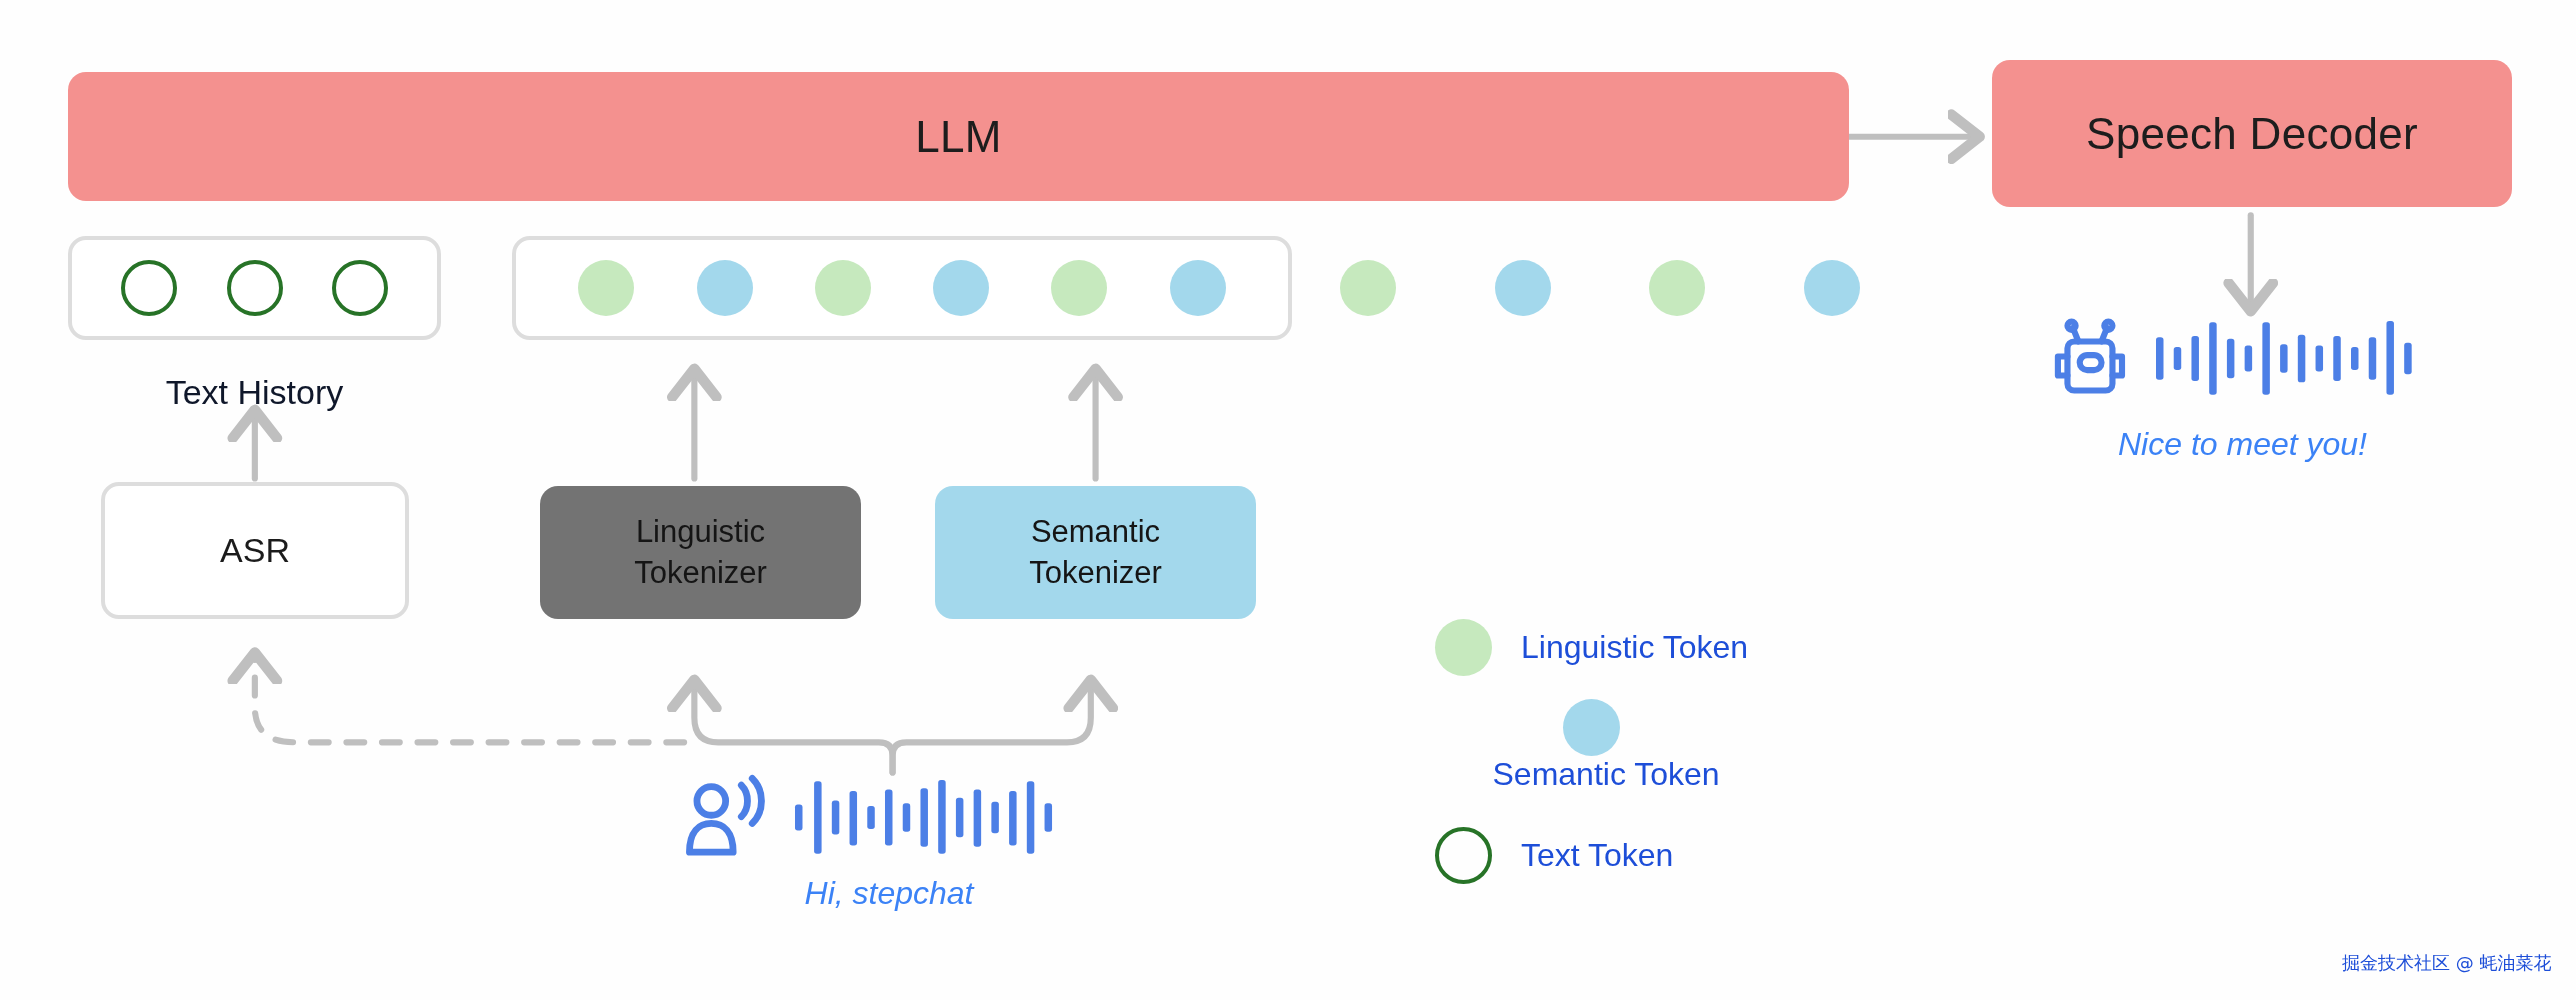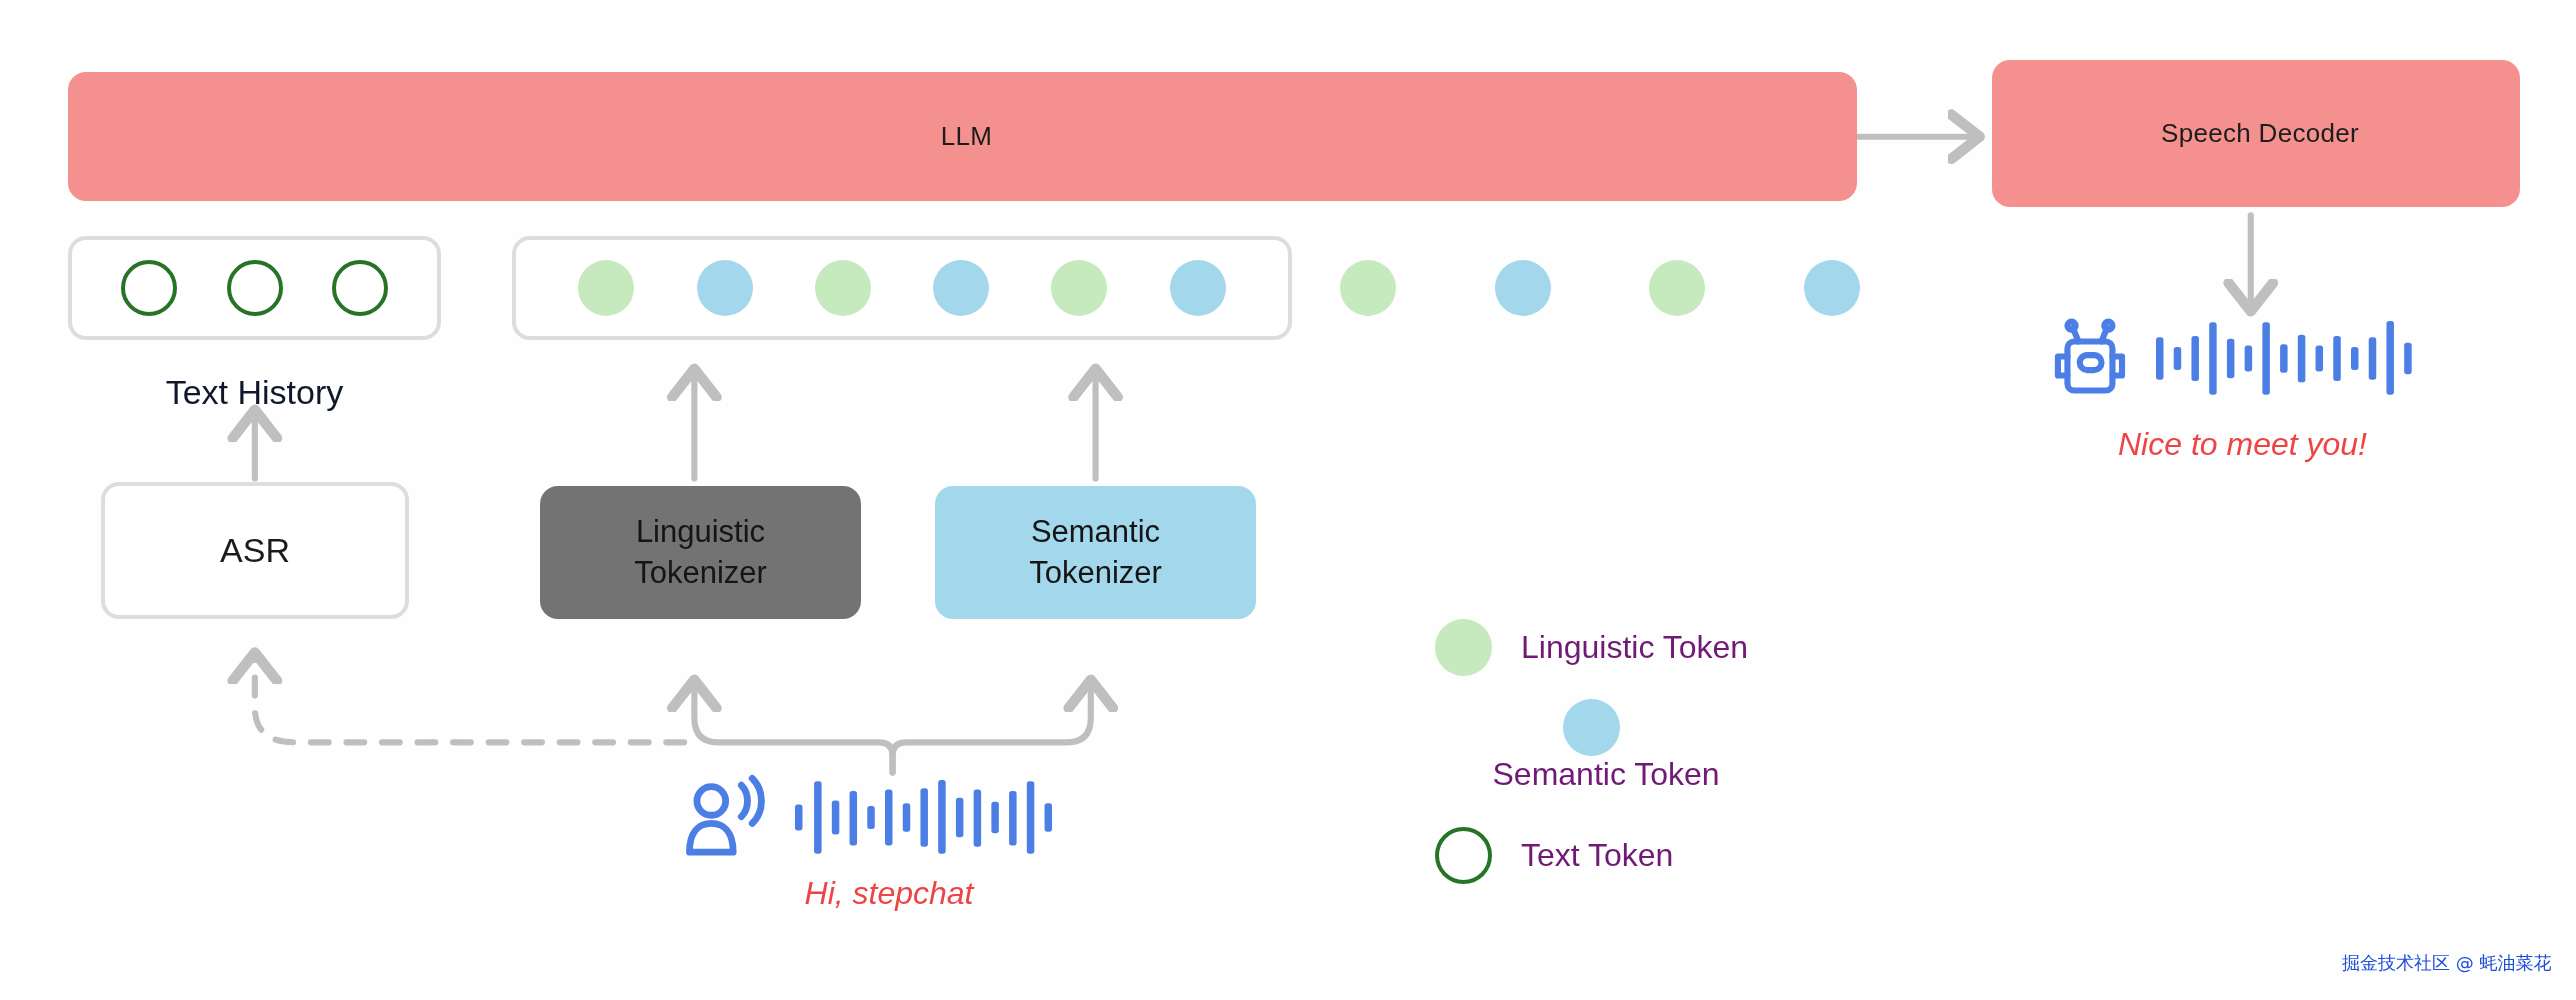--- a/index.html
+++ b/index.html
@@ -8,21 +8,21 @@
     font-family:"Liberation Sans","DejaVu Sans",sans-serif;
     background:#fefefe;
   }
   .stage{position:absolute;inset:0;}
   .abs{position:absolute;}
 
   
   .pink-box{
     background:#F4918F;border-radius:18px;
     display:flex;align-items:center;justify-content:center;
-    color:#1d1d1d;font-size:26px;letter-spacing:0.3px;padding-left:8px;
+    color:#1d1d1d;font-size:44px;letter-spacing:0.3px;
   }
 
   
   .frame{
     border:4.1px solid #DDDDDD;border-radius:18px;background:#ffffff;
     box-sizing:border-box;
   }
   .frame-label{
     font-size:34px;color:#0f172a;text-align:center;white-space:nowrap;
   }
@@ -37,24 +37,24 @@
   .tok-blue{background:#A3D8EC;}
 
   
   .dot{border-radius:50%;}
   .dot-green{background:#C6E9BE;}
   .dot-blue{background:#A3D8EC;}
   .dot-text{background:transparent;border:4.8px solid #277327;box-sizing:border-box;}
 
   
   .legend-row{display:flex;align-items:center;}
-  .legend-label{font-size:32px;color:#701a75;margin-left:29px;white-space:nowrap;}
-
-  
-  .caption{font-size:32px;font-style:italic;color:#ef4444;white-space:nowrap;text-align:center;}
+  .legend-label{font-size:32px;color:#1d4ed8;margin-left:29px;white-space:nowrap;}
+
+  
+  .caption{font-size:32px;font-style:italic;color:#3b82f6;white-space:nowrap;text-align:center;}
 
   .watermark{
     font-size:18px;color:#1d4ed8;white-space:nowrap;
     font-family:"DejaVu Sans",sans-serif;
   }
   svg{display:block;overflow:visible;}
 </style>
 </head>
 <body>
 

